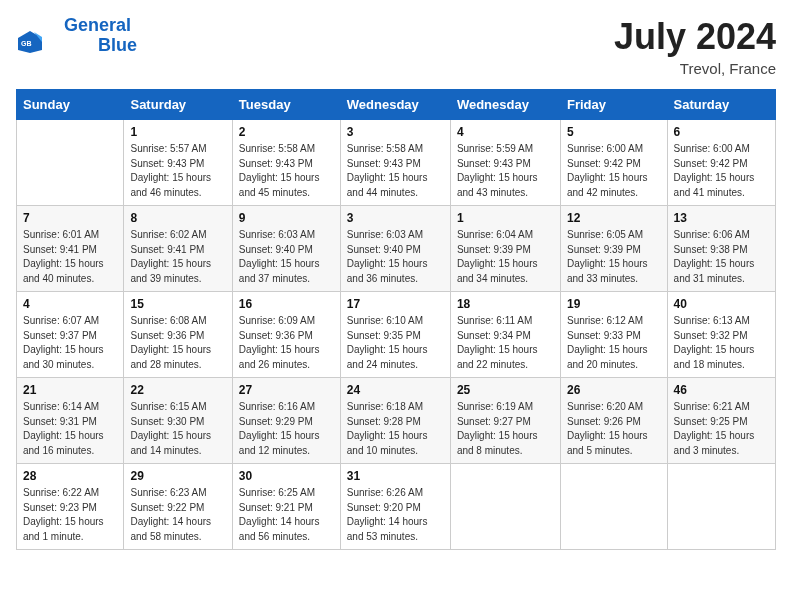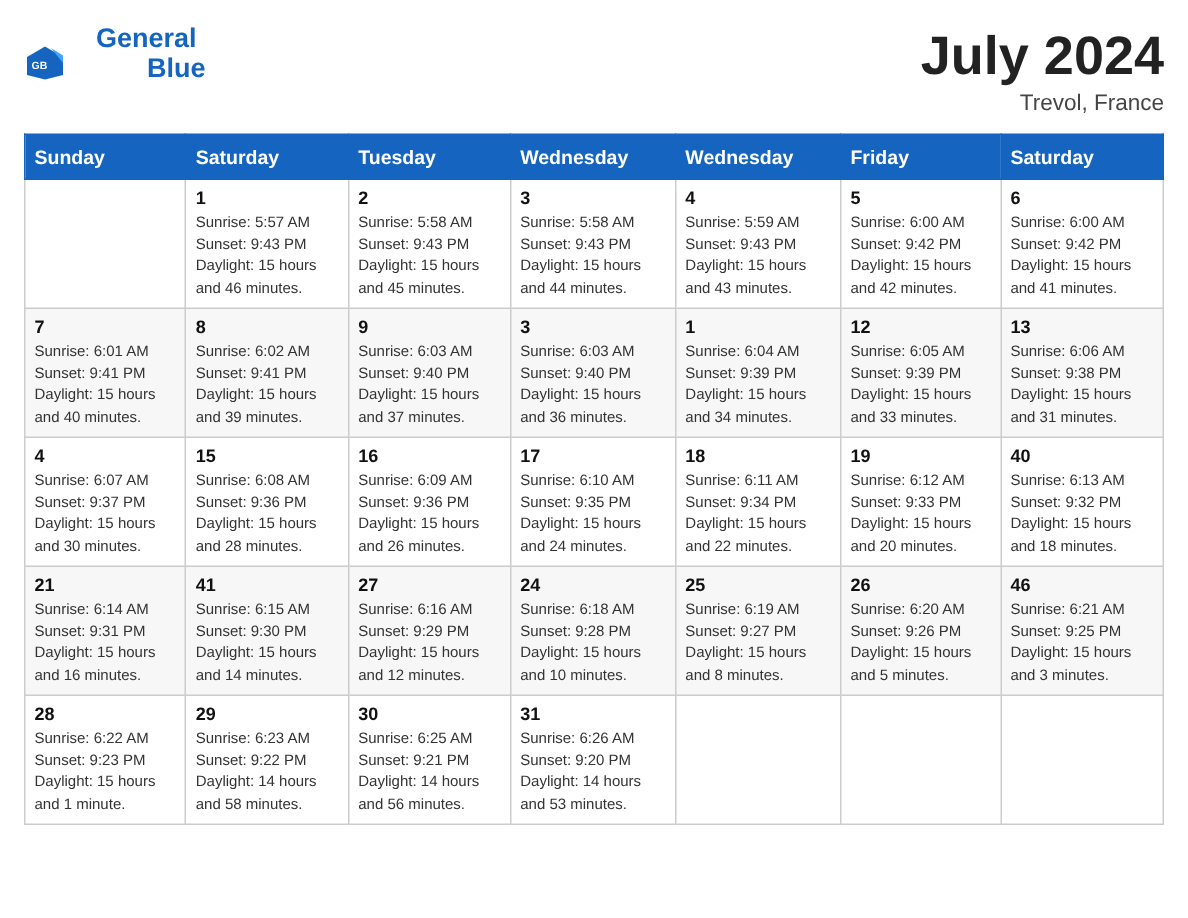--- a/index.html
+++ b/index.html
@@ -208,21 +208,21 @@
           <div class="day-num">40</div>
           <div class="day-info">Sunrise: 6:13 AM<br>Sunset: 9:32 PM<br>Daylight: 15 hours and 18 minutes.</div>
         </td>
       </tr>
       <tr>
         <td>
           <div class="day-num">21</div>
           <div class="day-info">Sunrise: 6:14 AM<br>Sunset: 9:31 PM<br>Daylight: 15 hours and 16 minutes.</div>
         </td>
         <td>
-          <div class="day-num">41</div>
+          <div class="day-num">22</div>
           <div class="day-info">Sunrise: 6:15 AM<br>Sunset: 9:30 PM<br>Daylight: 15 hours and 14 minutes.</div>
         </td>
         <td>
           <div class="day-num">27</div>
           <div class="day-info">Sunrise: 6:16 AM<br>Sunset: 9:29 PM<br>Daylight: 15 hours and 12 minutes.</div>
         </td>
         <td>
           <div class="day-num">24</div>
           <div class="day-info">Sunrise: 6:18 AM<br>Sunset: 9:28 PM<br>Daylight: 15 hours and 10 minutes.</div>
         </td>

